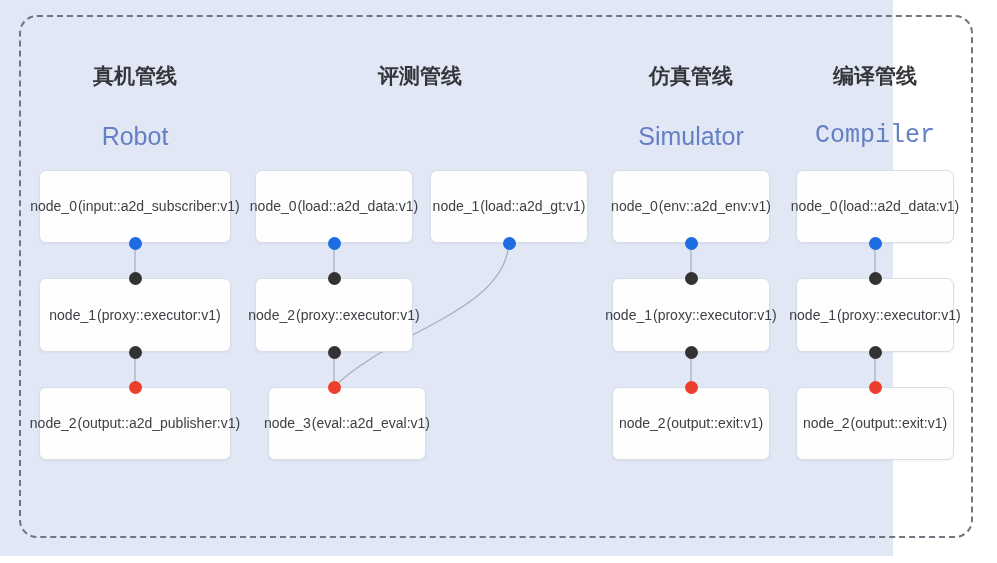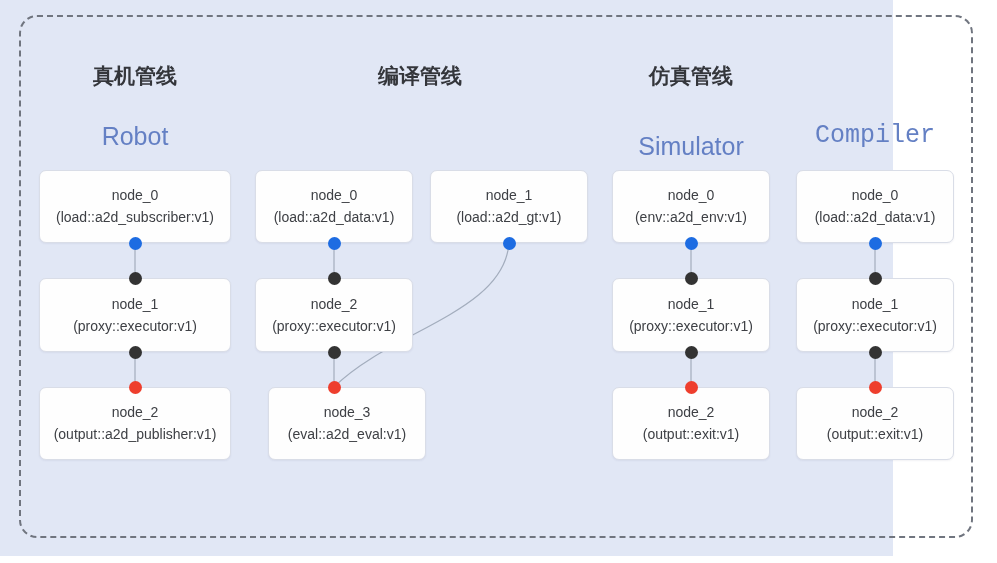--- a/index.html
+++ b/index.html
@@ -39,21 +39,21 @@
     font-size: 25px; font-weight: 400;
     color: #6480c4; line-height: 24px;
   }
   .node-card {
     position: absolute; z-index: 2;
     box-sizing: border-box;
     background: #fefefe;
     border: 1px solid #d9dde7;
     border-radius: 7px;
     box-shadow: 0 1px 2px rgba(30,40,80,0.06);
-    display: flex; flex-direction: column;
+    display: flex; flex-direction: row;
     align-items: center; justify-content: center;
     gap: 1px;
   }
   .node-label, .node-sublabel {
     font-size: 14px; line-height: 21px;
     color: #3e4045; white-space: nowrap;
   }
   .port-dot {
     position: absolute; z-index: 3;
     width: 13px; height: 13px;
@@ -74,35 +74,35 @@
       <path d="M691 243 L691 278" fill="none" stroke="#a3adbd" stroke-width="1.2"></path>
       <path d="M691 352 L691 387" fill="none" stroke="#a3adbd" stroke-width="1.2"></path>
       <path d="M875 243 L875 278" fill="none" stroke="#a3adbd" stroke-width="1.2"></path>
       <path d="M875 352 L875 387" fill="none" stroke="#a3adbd" stroke-width="1.2"></path>
     </svg>
 
 <div class="title-zh" style="left: 25px; top: 64px;">真机管线</div>
     <div class="title-en" style="left: 25px; top: 124px;">Robot</div>
     <div class="node-card" style="left: 39px; top: 170px; width: 192px; height: 73px;">
       <span class="node-label">node_0</span>
-      <span class="node-sublabel">(load::a2d_subscriber:v1)</span>
+      <span class="node-sublabel">(input::a2d_subscriber:v1)</span>
     </div>
     <div class="node-card" style="left: 39px; top: 278px; width: 192px; height: 74px;">
       <span class="node-label">node_1</span>
       <span class="node-sublabel">(proxy::executor:v1)</span>
     </div>
     <div class="node-card" style="left: 39px; top: 387px; width: 192px; height: 73px;">
       <span class="node-label">node_2</span>
       <span class="node-sublabel">(output::a2d_publisher:v1)</span>
     </div>
     <span class="port-dot" style="left: 128.5px; top: 236.5px; background: rgb(29, 108, 226);"></span>
     <span class="port-dot" style="left: 128.5px; top: 271.5px; background: rgb(51, 51, 51);"></span>
     <span class="port-dot" style="left: 128.5px; top: 345.5px; background: rgb(51, 51, 51);"></span>
     <span class="port-dot" style="left: 128.5px; top: 380.5px; background: rgb(238, 62, 45);"></span>
-    <div class="title-zh" style="left: 310px; top: 64px;">编译管线</div>
+    <div class="title-zh" style="left: 310px; top: 64px;">评测管线</div>
     <div class="node-card" style="left: 255px; top: 170px; width: 158px; height: 73px;">
       <span class="node-label">node_0</span>
       <span class="node-sublabel">(load::a2d_data:v1)</span>
     </div>
     <div class="node-card" style="left: 430px; top: 170px; width: 158px; height: 73px;">
       <span class="node-label">node_1</span>
       <span class="node-sublabel">(load::a2d_gt:v1)</span>
     </div>
     <div class="node-card" style="left: 255px; top: 278px; width: 158px; height: 74px;">
       <span class="node-label">node_2</span>
@@ -111,37 +111,38 @@
     <div class="node-card" style="left: 255px; top: 387px; width: 158px; height: 73px; margin-left: 13px;">
       <span class="node-label">node_3</span>
       <span class="node-sublabel">(eval::a2d_eval:v1)</span>
     </div>
     <span class="port-dot" style="left: 327.5px; top: 236.5px; background: rgb(29, 108, 226);"></span>
     <span class="port-dot" style="left: 502.5px; top: 236.5px; background: rgb(29, 108, 226);"></span>
     <span class="port-dot" style="left: 327.5px; top: 271.5px; background: rgb(51, 51, 51);"></span>
     <span class="port-dot" style="left: 327.5px; top: 345.5px; background: rgb(51, 51, 51);"></span>
     <span class="port-dot" style="left: 327.5px; top: 380.5px; background: rgb(238, 62, 45);"></span>
     <div class="title-zh" style="left: 581px; top: 64px;">仿真管线</div>
-    <div class="title-en" style="left: 581px; top: 134px;">Simulator</div>
+    <div class="title-en" style="left: 581px; top: 124px;">Simulator</div>
     <div class="node-card" style="left: 612px; top: 170px; width: 158px; height: 73px;">
       <span class="node-label">node_0</span>
       <span class="node-sublabel">(env::a2d_env:v1)</span>
     </div>
     <div class="node-card" style="left: 612px; top: 278px; width: 158px; height: 74px;">
       <span class="node-label">node_1</span>
       <span class="node-sublabel">(proxy::executor:v1)</span>
     </div>
     <div class="node-card" style="left: 612px; top: 387px; width: 158px; height: 73px;">
       <span class="node-label">node_2</span>
       <span class="node-sublabel">(output::exit:v1)</span>
     </div>
     <span class="port-dot" style="left: 684.5px; top: 236.5px; background: rgb(29, 108, 226);"></span>
     <span class="port-dot" style="left: 684.5px; top: 271.5px; background: rgb(51, 51, 51);"></span>
     <span class="port-dot" style="left: 684.5px; top: 345.5px; background: rgb(51, 51, 51);"></span>
     <span class="port-dot" style="left: 684.5px; top: 380.5px; background: rgb(238, 62, 45);"></span>
+    <div class="title-zh" style="left: 765px; top: 64px;">编译管线</div>
     <div class="title-en" style="left: 765px; top: 124px; font-family: Liberation Mono, monospace;">Compiler</div>
     <div class="node-card" style="left: 796px; top: 170px; width: 158px; height: 73px;">
       <span class="node-label">node_0</span>
       <span class="node-sublabel">(load::a2d_data:v1)</span>
     </div>
     <div class="node-card" style="left: 796px; top: 278px; width: 158px; height: 74px;">
       <span class="node-label">node_1</span>
       <span class="node-sublabel">(proxy::executor:v1)</span>
     </div>
     <div class="node-card" style="left: 796px; top: 387px; width: 158px; height: 73px;">

